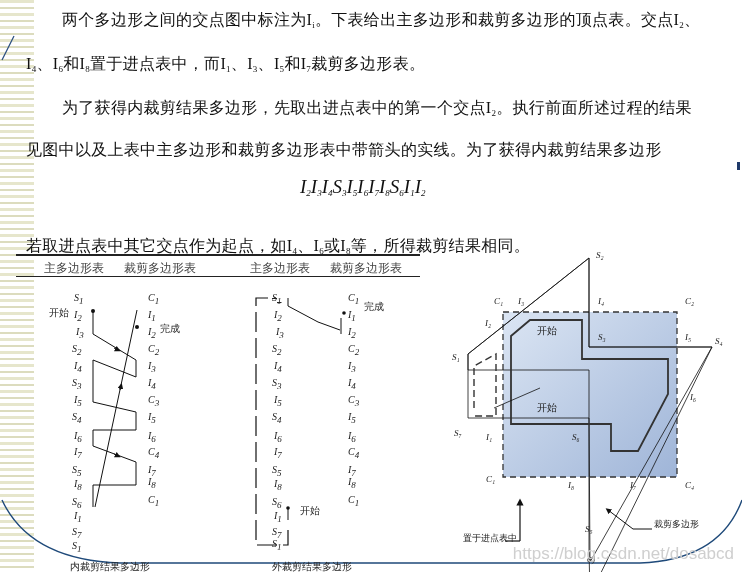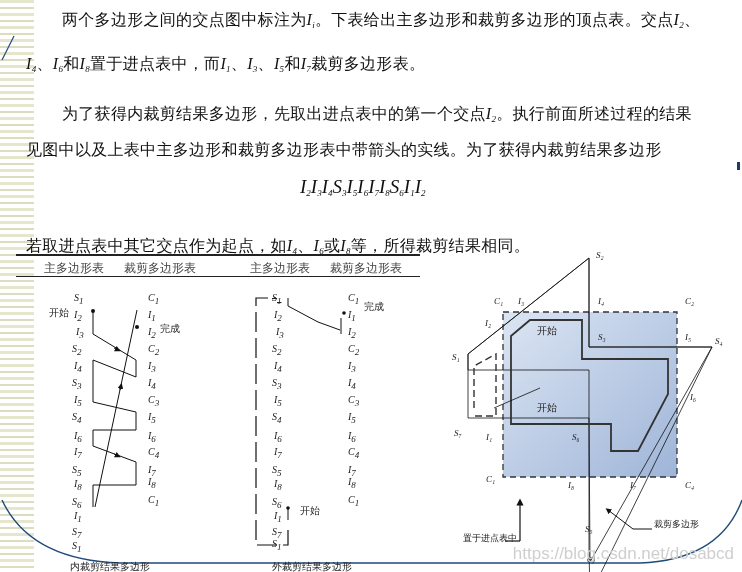--- a/index.html
+++ b/index.html
@@ -2,21 +2,21 @@
 <html><head>
 <meta charset="utf-8">
 <style>
   html,body{margin:0;padding:0;}
   body{width:742px;height:572px;position:relative;overflow:hidden;background:#fff;
        font-family:"Liberation Serif","DejaVu Serif",serif;color:#111;}
   .stripes{position:absolute;left:0;top:0;width:34px;height:572px;
     background:repeating-linear-gradient(to bottom,#e6e6cc 0 3px,#fff 3px 7px,#dcdcbe 7px 9px,#fff 9px 13px);}
   .curve{position:absolute;}
   .para{position:absolute;font-size:16px;white-space:nowrap;letter-spacing:0.3px;}
-  .it{font-style:italic;margin-top:48px;}
+  .it{margin-top:48px;}
   sub{font-size:9px;vertical-align:-3px;}
   .formula{position:absolute;left:300px;top:176px;font-size:19px;font-style:italic;}
   .tbl-head{position:absolute;font-size:12px;color:#444;}
   .hline{position:absolute;height:2px;background:#222;}
   .lbl{position:absolute;font-size:10px;font-style:italic;color:#222;}
   .cn{position:absolute;font-size:10px;color:#222;}
   .wm{position:absolute;right:8px;top:544px;font-family:"Liberation Sans",sans-serif;font-size:17px;color:#cfcfcf;}
 </style>
 </head>
 <body>
@@ -27,21 +27,21 @@
   <path d="M2,500 Q30,560 120,563 L640,563 Q720,560 742,500" stroke="#1f4a7a" stroke-width="1.4" fill="none"></path>
   <rect x="737" y="162" width="3" height="8" fill="#1f3a6a"></rect>
 </svg>
 
 <div class="para" style="left:62px;top:10px">
   <span>两个多边形之间的交点图中标注为</span><span class="it">I<sub>i</sub></span><span>。下表给出主多边形和裁剪多边形的顶点表。交点</span><span class="it">I<sub>2</sub></span><span>、</span>
 </div>
 <div class="para" style="left:26px;top:54px">
   <span class="it">I<sub>4</sub></span><span>、</span><span class="it">I<sub>6</sub></span><span>和</span><span class="it">I<sub>8</sub></span><span>置于进点表中，而</span><span class="it">I<sub>1</sub></span><span>、</span><span class="it">I<sub>3</sub></span><span>、</span><span class="it">I<sub>5</sub></span><span>和</span><span class="it">I<sub>7</sub></span><span>裁剪多边形表。</span>
 </div>
-<div class="para" style="left:62px;top:104px">
+<div class="para" style="left:62px;top:98px">
   <span>为了获得内裁剪结果多边形，先取出进点表中的第一个交点</span><span class="it">I<sub>2</sub></span><span>。执行前面所述过程的结果</span>
 </div>
 <div class="para" style="left:26px;top:140px">
   <span>见图中以及上表中主多边形和裁剪多边形表中带箭头的实线。为了获得内裁剪结果多边形</span>
 </div>
 <div class="formula">
   I<sub>2</sub>I<sub>3</sub>I<sub>4</sub>S<sub>3</sub>I<sub>5</sub>I<sub>6</sub>I<sub>7</sub>I<sub>8</sub>S<sub>6</sub>I<sub>1</sub>I<sub>2</sub>
 </div>
 <div class="para" style="left:26px;top:236px">
   <span>若取进点表中其它交点作为起点，如</span><span class="it">I<sub>4</sub></span><span>、</span><span class="it">I<sub>6</sub></span><span>或</span><span class="it">I<sub>8</sub></span><span>等，所得裁剪结果相同。</span>

